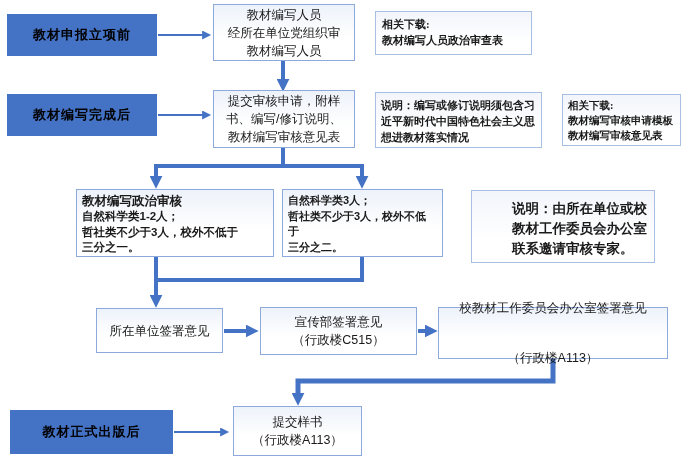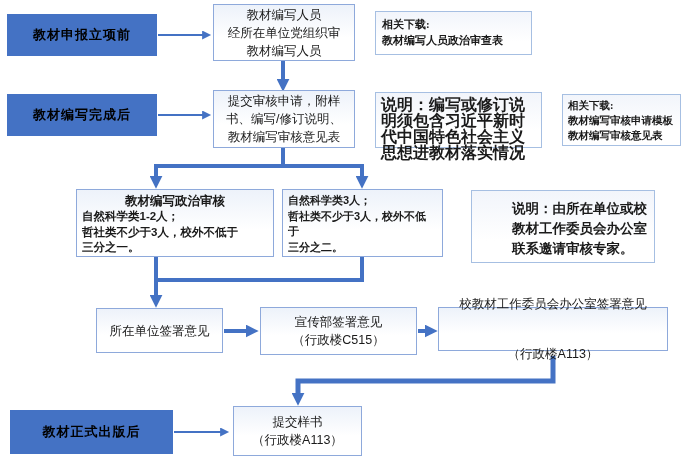--- a/index.html
+++ b/index.html
@@ -35,21 +35,21 @@
   }
   .flow .line{display:block;}
   
   .review{
     background:linear-gradient(180deg,#edf2fa 0%,#ffffff 60%);
     border:1px solid #8EA9DB;
     color:#1a1a1a;
     padding:3px 5px 2px 5px;
     display:flex;flex-direction:column;justify-content:flex-start;
   }
-  .review .title{font-weight:700;font-size:12.5px;text-align:center;line-height:16px;}
+  .review .title{font-weight:700;font-size:12.5px;text-align:left;line-height:16px;}
   .review .body{font-weight:700;font-size:11.5px;text-align:left;line-height:15.5px;}
   .review .body .line{display:block;}
   
   .note{
     background:linear-gradient(180deg,#f2f5fb 0%,#ffffff 70%);
     border:1px solid #A6BFE2;
     color:#1a1a1a;
     box-sizing:border-box;
     padding:4px 6px;
     text-align:left;
@@ -123,21 +123,21 @@
     <span class="line">相关下载:</span>
     <span class="line">教材编写人员政治审查表</span>
   </div>
 
   <div class="box flow" style="left:213px;top:90px;width:142px;height:58px;">
     <span class="line">提交审核申请，附样</span>
     <span class="line">书、编写/修订说明、</span>
     <span class="line">教材编写审核意见表</span>
   </div>
 
-  <div class="box note note-bold" style="left:375px;top:92px;width:167px;height:56px;font-size:16px;line-height:16px;padding:4px 5px;">说明：编写或修订说明须包含习近平新时代中国特色社会主义思想进教材落实情况</div>
+  <div class="box note note-bold" style="left:375px;top:92px;width:167px;height:56px;font-size:11px;line-height:16px;padding:4px 5px;">说明：编写或修订说明须包含习近平新时代中国特色社会主义思想进教材落实情况</div>
 
   <div class="box note note-kai" style="left:562px;top:94px;width:119px;height:52px;font-size:10.5px;line-height:15px;padding:3px 5px;">
     <span class="line">相关下载:</span>
     <span class="line">教材编写审核申请模板</span>
     <span class="line">教材编写审核意见表</span>
   </div>
 
   <div class="box review" style="left:76px;top:189px;width:198px;height:68px;">
     <div class="title">教材编写政治审核</div>
     <div class="body">
@@ -159,21 +159,21 @@
 
   <div class="box flow" style="left:96px;top:308px;width:127px;height:45px;">
     <span class="line">所在单位签署意见</span>
   </div>
 
   <div class="box flow" style="left:260px;top:307px;width:157px;height:48px;">
     <span class="line">宣传部签署意见</span>
     <span class="line">（行政楼C515）</span>
   </div>
 
-  <div class="box flow" style="left:438px;top:307px;width:230px;height:44px;gap:32px;">
+  <div class="box flow" style="left:438px;top:307px;width:230px;height:52px;gap:32px;">
     <span class="line">校教材工作委员会办公室签署意见</span>
     <span class="line">（行政楼A113）</span>
   </div>
 
   <div class="box flow" style="left:233px;top:406px;width:129px;height:50px;">
     <span class="line">提交样书</span>
     <span class="line">（行政楼A113）</span>
   </div>
 
 </div>

